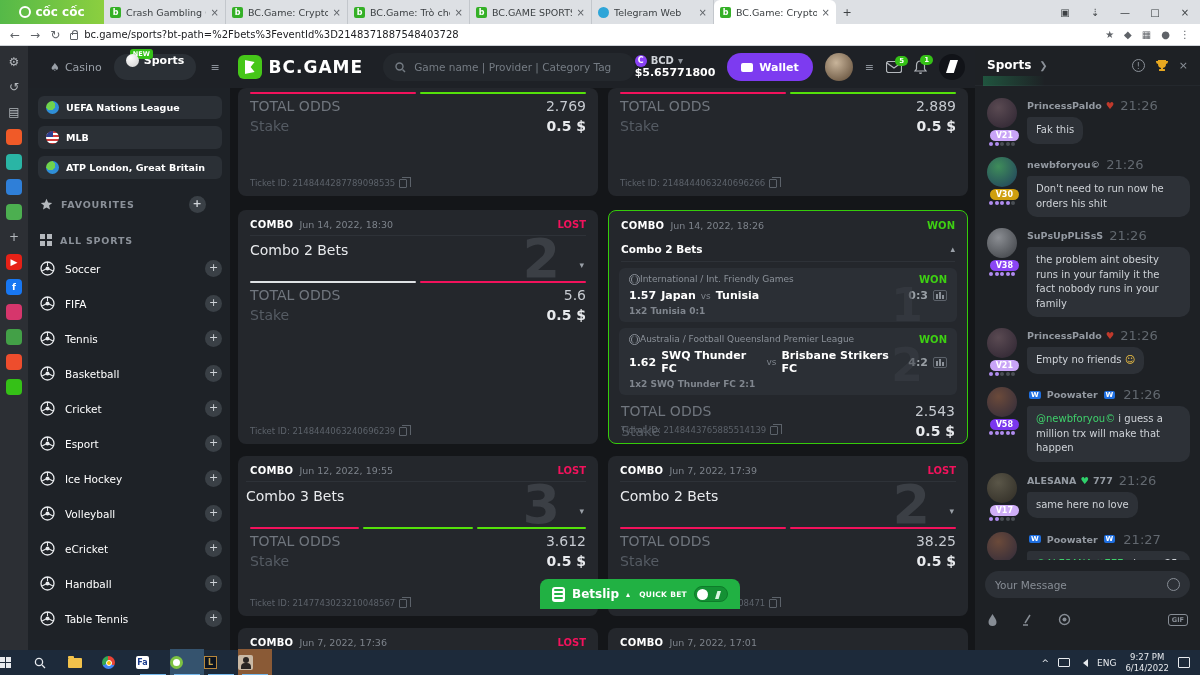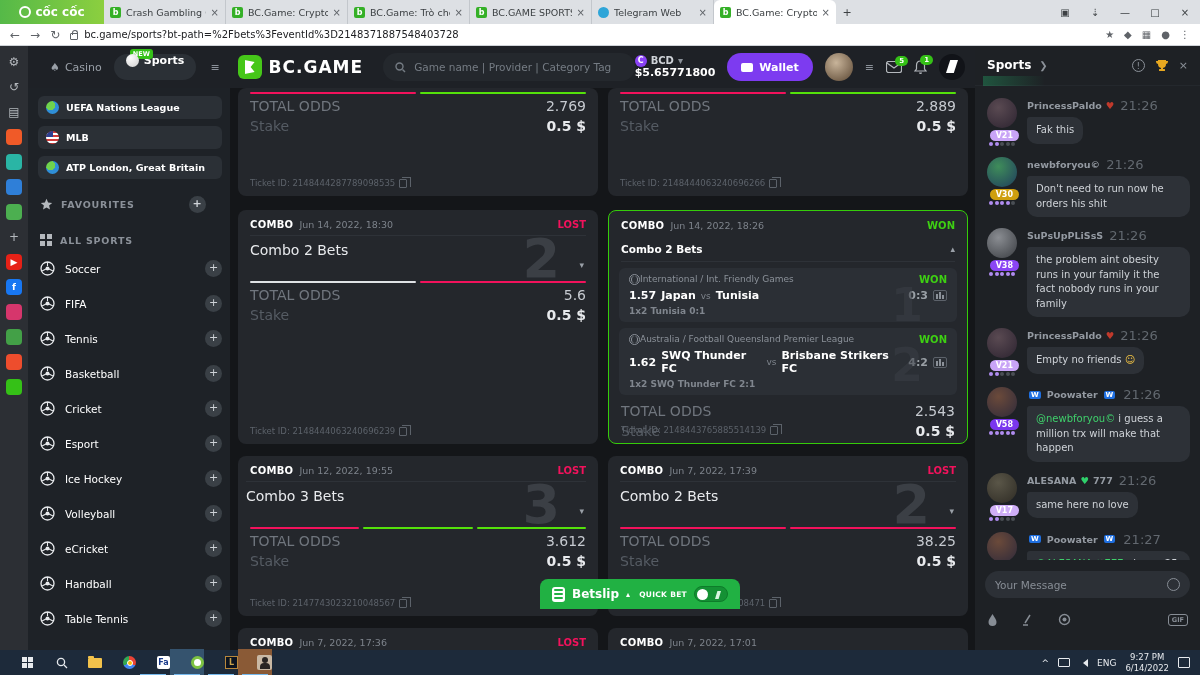--- a/index.html
+++ b/index.html
@@ -129,21 +129,21 @@
   .bubble{display:inline-block;background:#2d3137;border-radius:10px;border-top-left-radius:3px;padding:6px 9px;margin-top:4px;font-size:10px;line-height:1.45;color:#cfd3d8;max-width:168px}
   .mention{color:#3fd06b}
   .wb{display:inline-block;background:#1f6fe0;color:#fff;font-size:7px;font-weight:bold;border-radius:2px;padding:0 2px;margin:0 2px;vertical-align:1px}
   .emoji{color:#f5c543}
   #chat-input{position:absolute;left:10px;right:10px;bottom:52px;height:27px;background:#2c3036;border-radius:14px;display:flex;align-items:center;padding:0 10px;color:#878d95;font-size:10.5px}
   #chat-input .smiley{margin-left:auto;width:13px;height:13px;border:1px solid #878d95;border-radius:50%;position:relative}
   #chat-actions{position:absolute;left:12px;right:12px;bottom:24px;display:flex;gap:24px;align-items:center;color:#878d95}
   #chat-actions .gif{margin-left:auto;border:1px solid #878d95;border-radius:3px;font-size:6.5px;font-weight:bold;padding:1px 3px}
   
   #taskbar{position:absolute;left:0;top:650px;width:1200px;height:25px;background:#1d2a3a;display:flex;align-items:center;color:#e7eaee}
-  .tk{width:34px;height:27px;display:flex;align-items:center;justify-content:flex-end;position:relative}
+  .tk{width:34px;height:27px;display:flex;align-items:center;justify-content:flex-start;position:relative}
   .tk.open:after{content:"";position:absolute;left:4px;bottom:0;right:4px;height:2px;background:#76b9ed}
   .tk.hl{background:#35536e}
   .tk.hl-br{background:#8a5a36}
   .win-logo{width:12px;height:12px;display:grid;grid-template-columns:5px 5px;grid-template-rows:5px 5px;gap:1px}
   .win-logo i{background:#e7eaee}
   .folder{width:14px;height:10px;background:#f2c24b;border-radius:1px;position:relative}
   .folder:before{content:"";position:absolute;top:-2px;left:0;width:6px;height:2px;background:#f2c24b;border-radius:1px 1px 0 0}
   .chrome{width:13px;height:13px;border-radius:50%;background:conic-gradient(#ea4335 0 120deg,#4285f4 0 240deg,#34a853 0 360deg);position:relative}
   .chrome:before{content:"";position:absolute;inset:3.5px;background:#fbbc05;border:1px solid #fff;border-radius:50%}
   .fa-sq{width:13px;height:13px;background:#fff;border-radius:2px;color:#1b3c8c;font-size:8px;font-weight:bold;text-align:center;line-height:13px}

